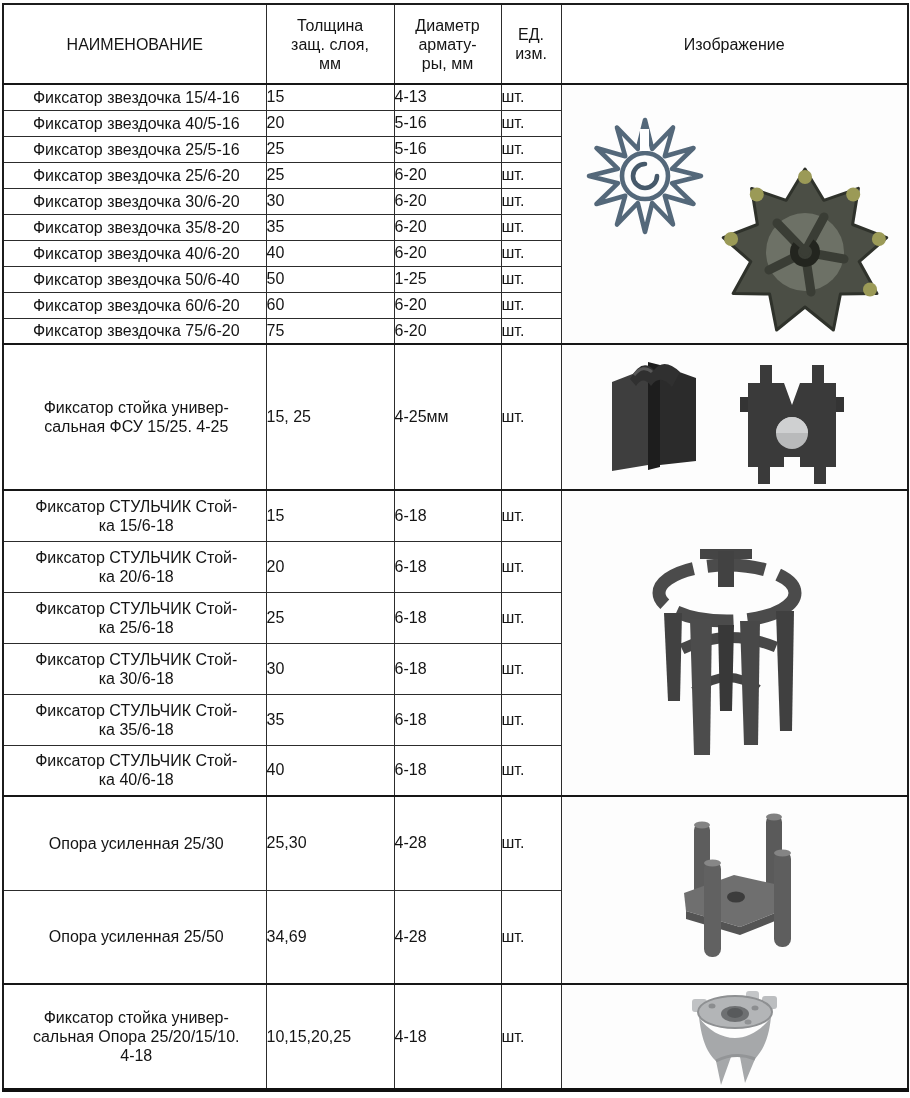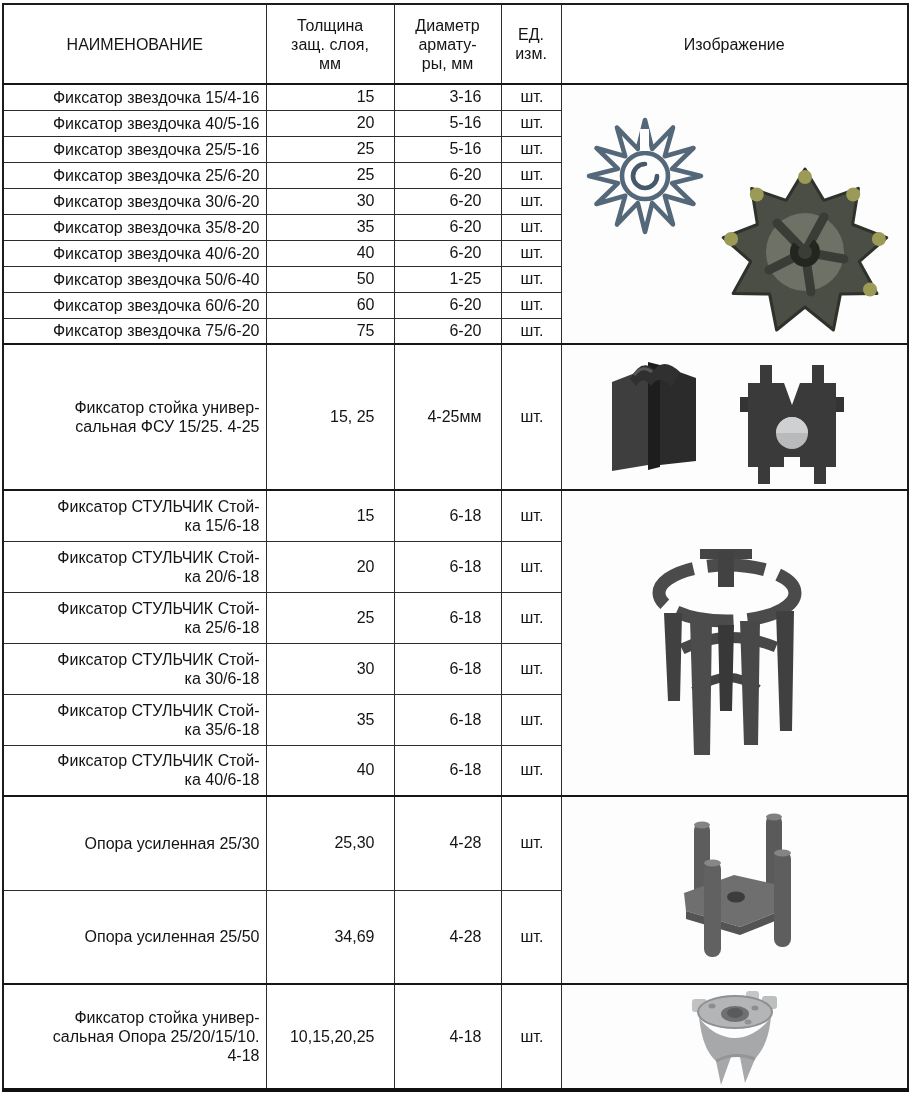--- a/index.html
+++ b/index.html
@@ -3,22 +3,22 @@
 <meta charset="utf-8">
 <style>
   html,body{margin:0;padding:0;background:#ffffff;}
   body{width:910px;height:1098px;font-family:"Liberation Sans","DejaVu Sans",sans-serif;color:#161616;}
   .sheet{position:relative;padding:3px 2px;}
   table.catalog{border-collapse:collapse;table-layout:fixed;width:905px;
     border:2px solid #1c1c1c;border-bottom:4px solid #101010;}
   td,th{border:1.5px solid #2c2c2c;font-size:16px;font-weight:normal;color:#141414;
     overflow:hidden;}
   th{text-align:center;white-space:pre-line;line-height:19px;padding:2px;}
-  td.name{text-align:right;padding:2px 6px 2px 9px;line-height:19px;white-space:pre-line;vertical-align:middle;}
-  td.num{text-align:right;vertical-align:middle;padding:0 19px;}
+  td.name{text-align:center;padding:2px 6px 2px 9px;line-height:19px;white-space:pre-line;vertical-align:middle;}
+  td.num{text-align:left;vertical-align:middle;padding:0 0;}
   td.img-cell{position:relative;padding:0;vertical-align:top;background:#fdfdfd;}
   tr.hh{height:80px;}
   tr.rh26{height:26px;}
   tr.rh146{height:146px;}
   tr.rh51{height:51px;}
   tr.rh94{height:94px;}
   tr.rh106{height:106px;}
   tr.gsep td{border-top:2.5px solid #161616;}
   .ph{position:absolute;}
 </style>
@@ -45,21 +45,21 @@
 армату-
 ры, мм</th>
   <th>ЕД.
 изм.</th>
   <th>Изображение</th>
 </tr>
 
 <tr class="rh26 gsep">
   <td class="name">Фиксатор звездочка 15/4-16</td>
   <td class="num">15</td>
-  <td class="num">3-16</td>
+  <td class="num">4-13</td>
   <td class="num">шт.</td>
   <td class="img-cell" rowspan="10">
     <svg class="ph" style="left:22px;top:30px" width="122" height="122" viewBox="0 0 122 122">
       <polygon fill="none" stroke="#54687a" stroke-width="4.6" stroke-linejoin="round" points="117.0,61.0 88.0,68.2 109.5,89.0 80.8,80.8 89.0,109.5 68.2,88.0 61.0,117.0 53.8,88.0 33.0,109.5 41.2,80.8 12.5,89.0 34.0,68.2 5.0,61.0 34.0,53.8 12.5,33.0 41.2,41.2 33.0,12.5 53.8,34.0 61.0,5.0 68.2,34.0 89.0,12.5 80.8,41.2 109.5,33.0 88.0,53.8"></polygon>
       <circle cx="61" cy="61" r="23" fill="none" stroke="#54687a" stroke-width="4.6"></circle>
       <path d="M61,49 a12,12 0 1 0 12,12" fill="none" stroke="#46596a" stroke-width="4.6" stroke-linecap="round"></path>
       <rect x="56" y="14" width="9" height="22" fill="#ffffff"></rect>
     </svg>
     <svg class="ph" style="left:150px;top:80px" width="186" height="174" viewBox="0 0 186 174">
       <polygon fill="#4b4e45" stroke="#2f322b" stroke-width="3" stroke-linejoin="round" points="93.0,4.0 111.8,35.3 146.4,23.4 140.6,59.5 174.7,72.6 147.2,96.6 164.9,128.5 128.4,129.1 121.4,165.0 93.0,142.0 64.6,165.0 57.6,129.1 21.1,128.5 38.8,96.6 11.3,72.6 45.4,59.5 39.6,23.4 74.2,35.3"></polygon>

